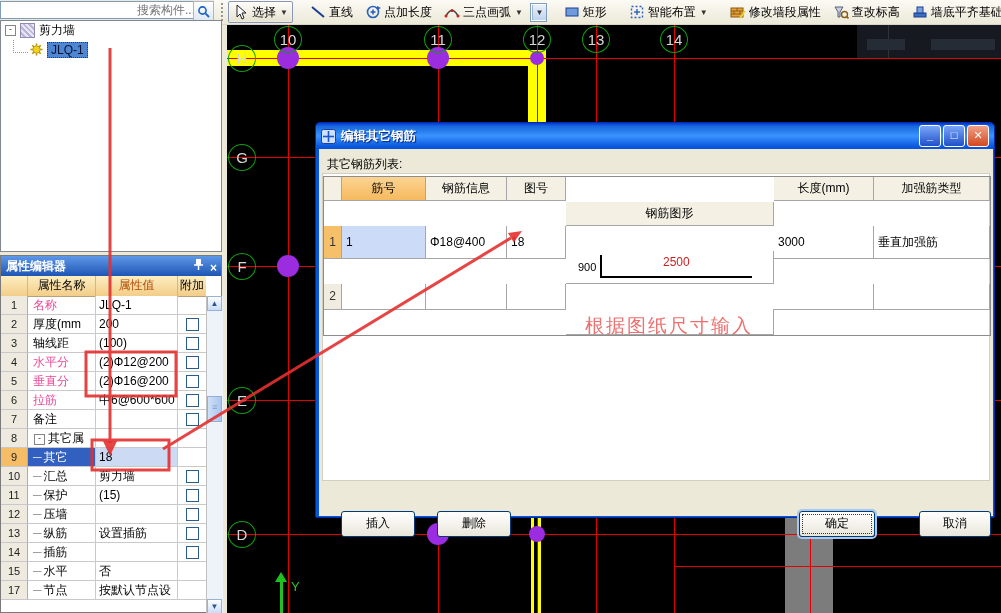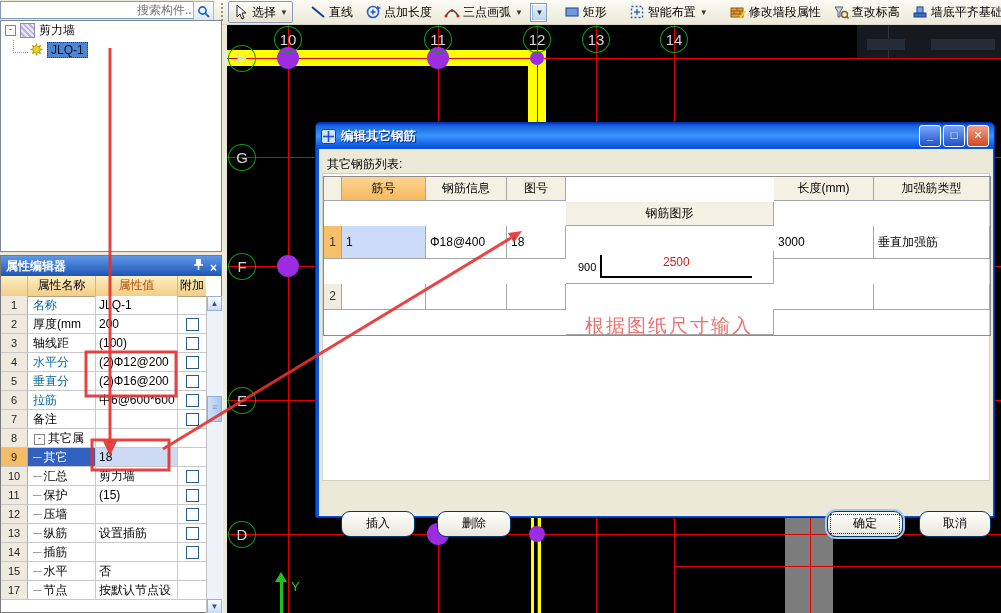--- a/index.html
+++ b/index.html
@@ -34,21 +34,21 @@
   #prop-title .ticons{position:absolute;right:4px;top:2px;display:flex;gap:6px;color:#fff;font-size:12px;}
   #prop-head{position:absolute;left:0;top:20px;height:20px;display:flex;background:linear-gradient(#fdeec2,#f2cd88);border-bottom:1px solid #b3a27e;}
   .ph{box-sizing:border-box;border-right:1px solid #cbb98c;line-height:19px;text-align:center;font-size:12px;}
   #prop-rows{position:absolute;left:0;top:40px;width:205px;height:318px;overflow:hidden;}
   .prow{display:flex;height:19px;box-sizing:border-box;}
   .pc{box-sizing:border-box;border-right:1px solid #c9c9c9;border-bottom:1px solid #c9c9c9;overflow:hidden;white-space:nowrap;font-size:12px;line-height:18px;}
   .pc.num{width:27px;background:#eeeadf;border-right:1px solid #b2aea0;text-align:center;color:#222;font-size:11px;}
   .pc.nm{width:68px;padding-left:5px;}
   .pc.val{width:82px;padding-left:3px;background:#fff;}
   .pc.chk{width:28px;display:flex;align-items:center;justify-content:center;}
-  .blue-name{color:#0369a1;}
+  .blue-name{color:#ec4899;}
   .branch{color:#8f8f8f;margin-right:2px;}
   .cb{width:11px;height:11px;border:1px solid #295c8d;background:#fff;}
   .sel-num{background:#f5be66!important;}
   .sel-name{background:#3160c0!important;color:#fff;}
   .sel-name .branch{color:#dfe6ff;}
   .sel-val{background:#ccdaf4!important;}
   
   #prop-sb{position:absolute;left:205px;top:40px;width:16px;height:318px;background:#eef2f9;border-left:1px solid #c0c0c0;}
   .sb-btn{position:absolute;left:0;width:15px;height:15px;background:linear-gradient(#fdfefe,#cbdcf5);border:1px solid #9ab1d4;box-sizing:border-box;color:#2c5497;font-size:8px;text-align:center;line-height:13px;}
   #sb-thumb{position:absolute;left:0;top:100px;width:15px;height:26px;background:linear-gradient(90deg,#cfe0f8,#aac6ee);border:1px solid #94aed6;box-sizing:border-box;}
@@ -94,21 +94,21 @@
   .numcell.hl{background:#f6bf6a!important;}
   .selcell{background:#ccdcf8!important;}
   
   #shape{display:flex;align-items:center;height:100%;padding-left:8px;gap:4px;}
   #shape .v500{font-size:11px;line-height:normal;}
   #shape-l{position:relative;width:158px;height:24px;}
   #shape-l .vl{position:absolute;left:0;top:0;width:2px;height:22px;background:#000;}
   #shape-l .hl2{position:absolute;left:0;top:21px;width:152px;height:2px;background:#000;}
   #shape-l .top{position:absolute;left:0;top:0;width:152px;text-align:center;color:#cc2020;font-size:12px;line-height:14px;}
   #dlg-annot{position:absolute;left:266px;top:164px;color:#ee6f6f;font-size:19px;letter-spacing:2px;}
-  .dlg-btn{position:absolute;height:24px;border:1px solid #003c74;border-radius:9px;background:linear-gradient(#fff,#e9e6da);
+  .dlg-btn{position:absolute;height:24px;border:1px solid #003c74;border-radius:3px;background:linear-gradient(#fff,#e9e6da);
            text-align:center;line-height:22px;font-size:12px;}
   .dlg-btn.focused{box-shadow:0 0 0 2px #a8c8f0;}
   .dlg-btn.focused:after{content:"";position:absolute;left:2px;top:2px;right:2px;bottom:2px;border:1px dotted #333;}
   
   #annot{position:absolute;left:0;top:0;z-index:60;pointer-events:none;}
 </style>
 </head>
 <body>
 
 <div id="app">
@@ -479,21 +479,21 @@
           <div class="dc c2"></div>
           <div class="dc c3"></div>
           <div class="dc c4"></div>
           <div class="dc c5"></div>
           <div class="dc c6"></div>
         </div>
       </div>
       <div id="dlg-annot">根据图纸尺寸输入</div>
       <div class="dlg-btn" style="left:22px;top:362px;width:72px">插入</div>
       <div class="dlg-btn" style="left:118px;top:362px;width:72px">删除</div>
-      <div class="dlg-btn focused" style="left:508px;top:362px;width:74px">确定</div>
+      <div class="dlg-btn focused" style="left:480px;top:362px;width:74px">确定</div>
       <div class="dlg-btn" style="left:600px;top:362px;width:70px">取消</div>
     </div>
   </div>
 
   <svg id="annot" width="1001" height="613">
     <g stroke="#e43030" fill="none" stroke-width="3" opacity="0.9">
       <line x1="110" y1="48" x2="110" y2="443"></line>
       <line x1="163" y1="449" x2="511" y2="238"></line>
       <rect x="86" y="352" width="90" height="44"></rect>
       <rect x="92" y="440" width="77" height="30"></rect>

